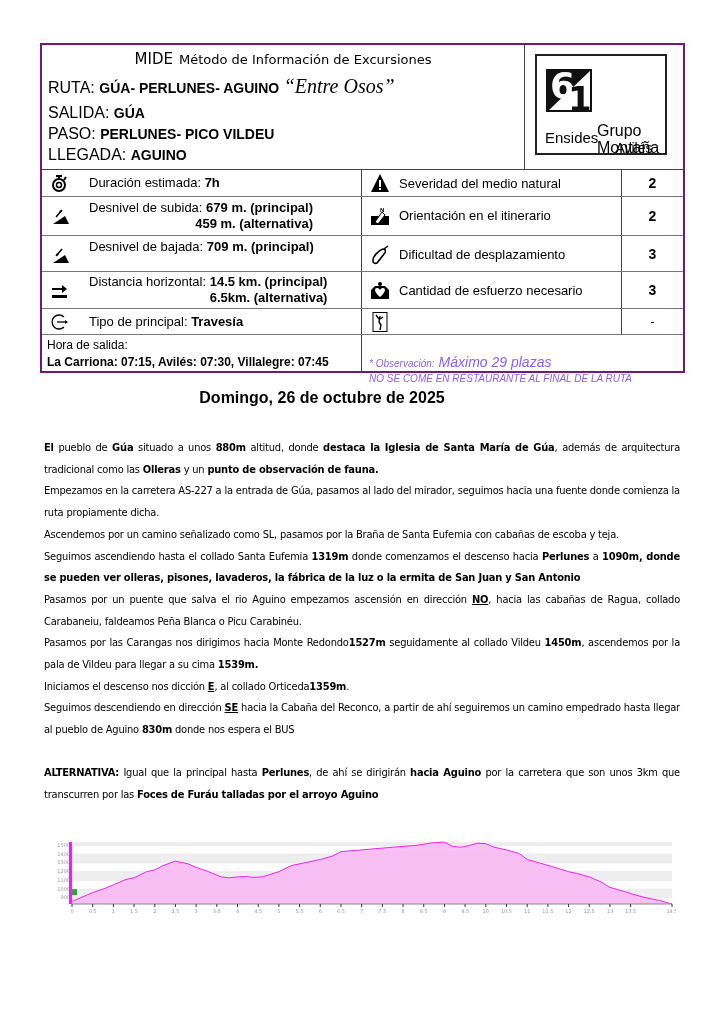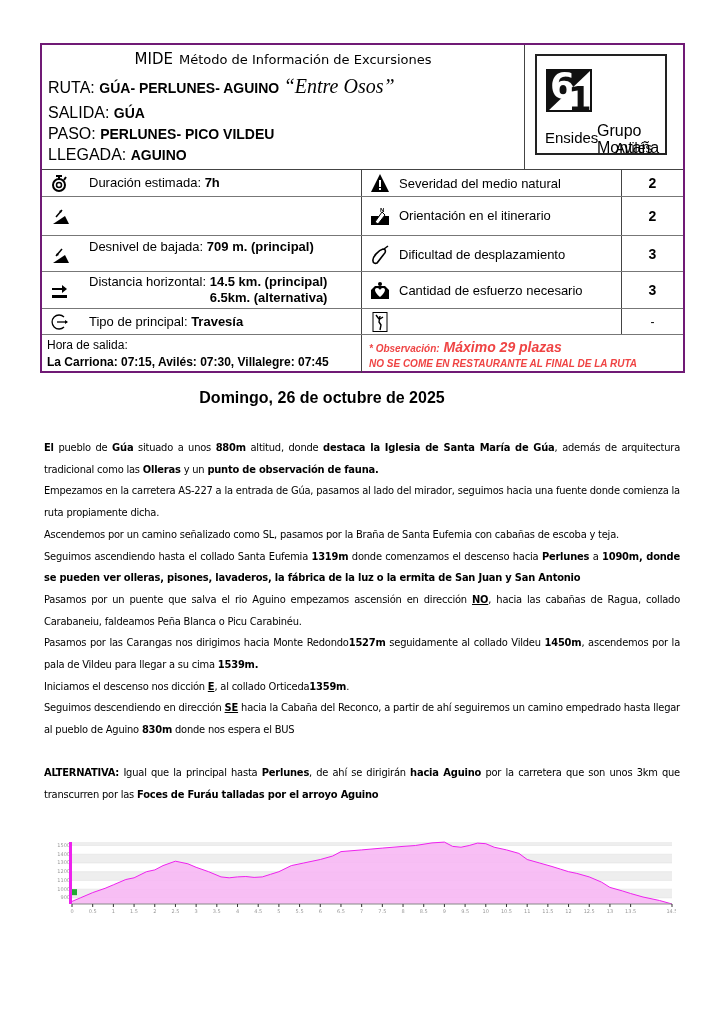--- a/index.html
+++ b/index.html
@@ -38,21 +38,21 @@
   .ind { display: block; text-align: right; }
 
   .r1 { top: 0; height: 28px; }
   .r2 { top: 28px; height: 39px; }
   .r3 { top: 67px; height: 36px; }
   .r4 { top: 103px; height: 37px; }
   .r5 { top: 140px; height: 26px; }
   .r6 { top: 166px; height: 38px; border-bottom: none; }
 
   .hora { position: absolute; left: 5px; top: 2px; font-size: 12px; line-height: 17px; }
-  .obs { position: absolute; left: 7px; top: 3px; color: #ef4444; font-style: italic; font-weight: bold; white-space: nowrap; }
+  .obs { position: absolute; left: 7px; top: 18px; color: #8b5cf6; font-style: italic; font-weight: normal; white-space: nowrap; }
   .obs .lbl { font-size: 10px; }
   .obs .max { font-size: 14px; margin-left: 4px; }
   .obs .no { font-size: 10px; display: block; margin-top: 2px; }
 
   
   .date { position: absolute; left: 0; width: 644px; top: 389px; text-align: center; font-size: 16px; font-weight: bold; }
   .body { position: absolute; left: 44px; width: 636px; top: 437px; font-family: "DejaVu Sans Condensed", "DejaVu Sans", sans-serif; font-size: 11px; line-height: 21.7px; text-align: justify; letter-spacing: -0.2px; }
   .body p { margin: 0; }
   .body b { font-weight: bold; }
   .body .u { text-decoration: underline; font-weight: bold; }
@@ -133,20 +133,25 @@
       <div class="cell-r" style="line-height:28px">2</div>
     </div>
 
     <div class="row r2">
       <div class="cell-l">
         <svg class="ico" style="top:9px" viewBox="0 0 20 20">
           <path d="M3 18 L15 10 L19 18 Z" fill="#000"></path>
           <path d="M6 11 L12 4" stroke="#000" stroke-width="1.5"></path>
           <path d="M12 4 L9 5 L11 7 Z" fill="#000"></path>
         </svg>
+        <div class="txt" style="top:3px">
+          <span>Desnivel de subida:</span>
+          <b>679 m. (principal)</b>
+          <b class="ind">459 m. (alternativa)</b>
+        </div>
       </div>
       <div class="cell-m">
         <svg class="ico" style="top:9px" viewBox="0 0 20 20">
           <rect x="1" y="10" width="18" height="9" fill="#000"></rect>
           <path d="M5 16 L12 6 L15 9 L8 18 Z" fill="#fff" stroke="#000" stroke-width="1"></path>
           <text x="10" y="6" font-size="6" font-weight="bold" fill="#000">N</text>
         </svg>
         <div class="txt" style="top:11px">Orientación en el itinerario</div>
       </div>
       <div class="cell-r" style="line-height:39px">2</div>

